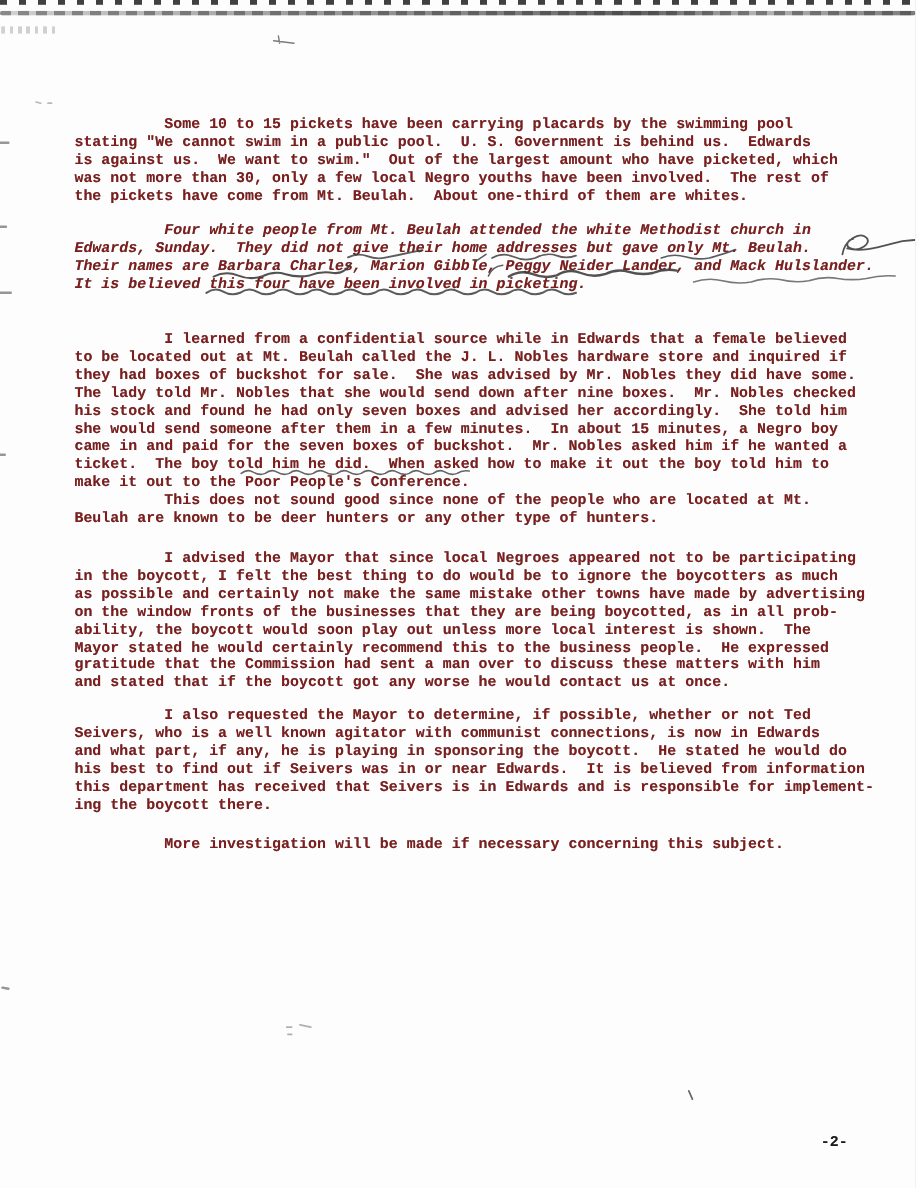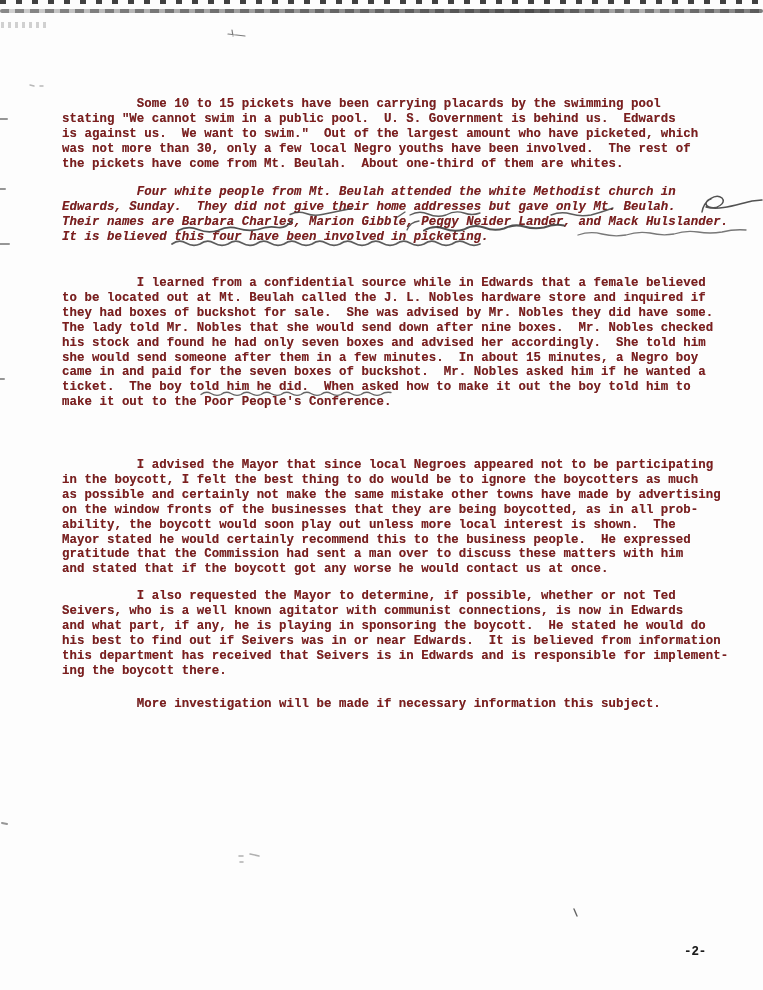--- a/index.html
+++ b/index.html
@@ -71,35 +71,37 @@
 It is believed this four have been involved in picketing.</p>
   <p class="para p2">          I learned from a confidential source while in Edwards that a female believed
 to be located out at Mt. Beulah called the J. L. Nobles hardware store and inquired if
 they had boxes of buckshot for sale.  She was advised by Mr. Nobles they did have some.
 The lady told Mr. Nobles that she would send down after nine boxes.  Mr. Nobles checked
 his stock and found he had only seven boxes and advised her accordingly.  She told him
 she would send someone after them in a few minutes.  In about 15 minutes, a Negro boy
 came in and paid for the seven boxes of buckshot.  Mr. Nobles asked him if he wanted a
 ticket.  The boy told him he did.  When asked how to make it out the boy told him to
 make it out to the Poor People's Conference.</p>
+  <p class="para p3">          This does not sound good since none of the people who are located at Mt.
+Beulah are known to be deer hunters or any other type of hunters.</p>
   <p class="para p4">          I advised the Mayor that since local Negroes appeared not to be participating
 in the boycott, I felt the best thing to do would be to ignore the boycotters as much
 as possible and certainly not make the same mistake other towns have made by advertising
 on the window fronts of the businesses that they are being boycotted, as in all prob-
 ability, the boycott would soon play out unless more local interest is shown.  The
 Mayor stated he would certainly recommend this to the business people.  He expressed
 gratitude that the Commission had sent a man over to discuss these matters with him
 and stated that if the boycott got any worse he would contact us at once.</p>
   <p class="para p5">          I also requested the Mayor to determine, if possible, whether or not Ted
 Seivers, who is a well known agitator with communist connections, is now in Edwards
 and what part, if any, he is playing in sponsoring the boycott.  He stated he would do
 his best to find out if Seivers was in or near Edwards.  It is believed from information
 this department has received that Seivers is in Edwards and is responsible for implement-
 ing the boycott there.</p>
-  <p class="para p6">          More investigation will be made if necessary information this subject.</p>
+  <p class="para p6">          More investigation will be made if necessary concerning this subject.</p>
 
   <p class="page-number">-2-</p>
 
   <svg class="marks" width="763" height="990" viewBox="0 0 763 990" fill="none" stroke="#3f3f3f" stroke-linecap="round" stroke-linejoin="round">
 
     <path stroke-width="1.5" opacity="0.85" d="M290 214.5 q8 -4 16 -1 q8 3 16 1 l10 -2 q9 -2 20 -4"></path>
     <path stroke-width="1.4" opacity="0.85" d="M410 215 q9 -5 18 -1 q9 4 18 1 q9 -5 18 -2 q8 3 16 0"></path>
     <path stroke-width="1.4" opacity="0.85" d="M551 215 q10 -4 20 -1 q10 3 20 1 q8 -2 22 -7"></path>
 
     <path stroke-width="1.7" opacity="0.9" d="M178 230.5 q10 -5 20 -1 q10 4 20 1 q10 -5 20 -2 q10 3 20 1 q10 -4 20 -2 q8 1 14 -7"></path>

